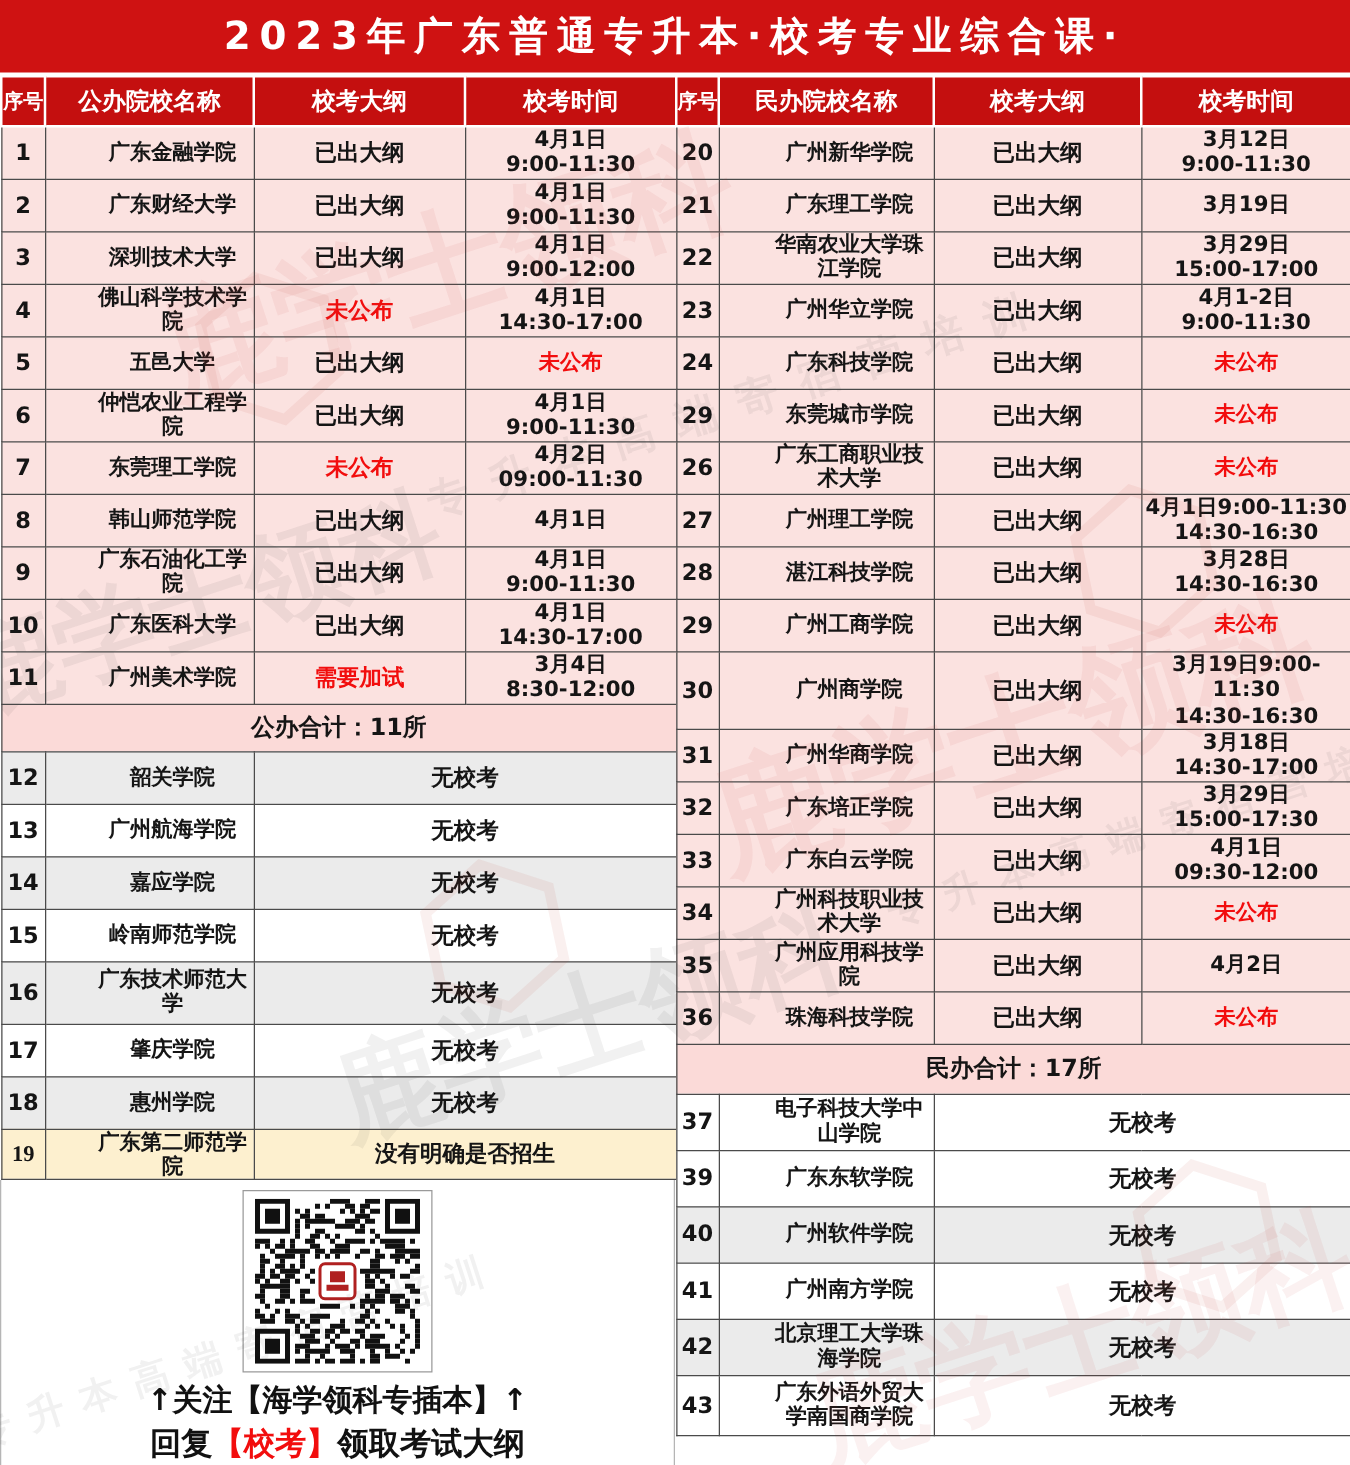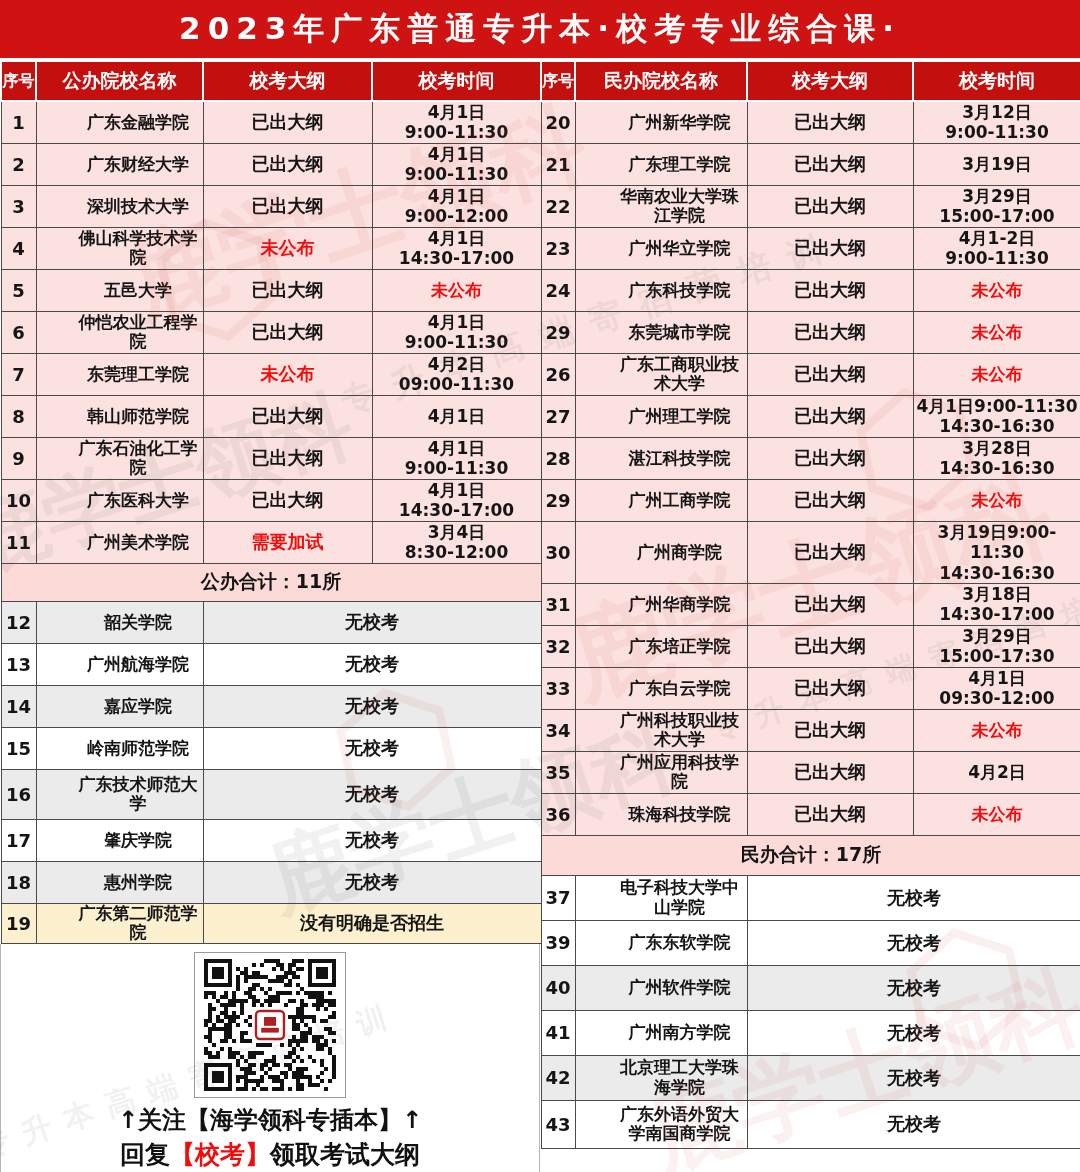--- a/index.html
+++ b/index.html
@@ -221,21 +221,21 @@
             <tr style="height: 42px;">
               <td class="seq bg-white">17</td>
               <td class="name bg-white">肇庆学院</td>
               <td class="merged bg-white" colspan="2">无校考</td>
             </tr>
             <tr style="height: 42px;">
               <td class="seq bg-grey">18</td>
               <td class="name bg-grey">惠州学院</td>
               <td class="merged bg-grey" colspan="2">无校考</td>
             </tr>
-            <tr style="height: 40px;">
+            <tr style="height: 40px; font-family: Liberation Serif, serif;">
               <td class="seq bg-yellow">19</td>
               <td class="name bg-yellow">广东第二师范学院</td>
               <td class="merged bg-yellow" colspan="2">没有明确是否招生</td>
             </tr>
           </tbody>
       </table>
 
       <div class="footer">
         <div class="qr-box">
           <svg id="qr-svg" width="132" height="132" viewBox="0 0 33 33">

